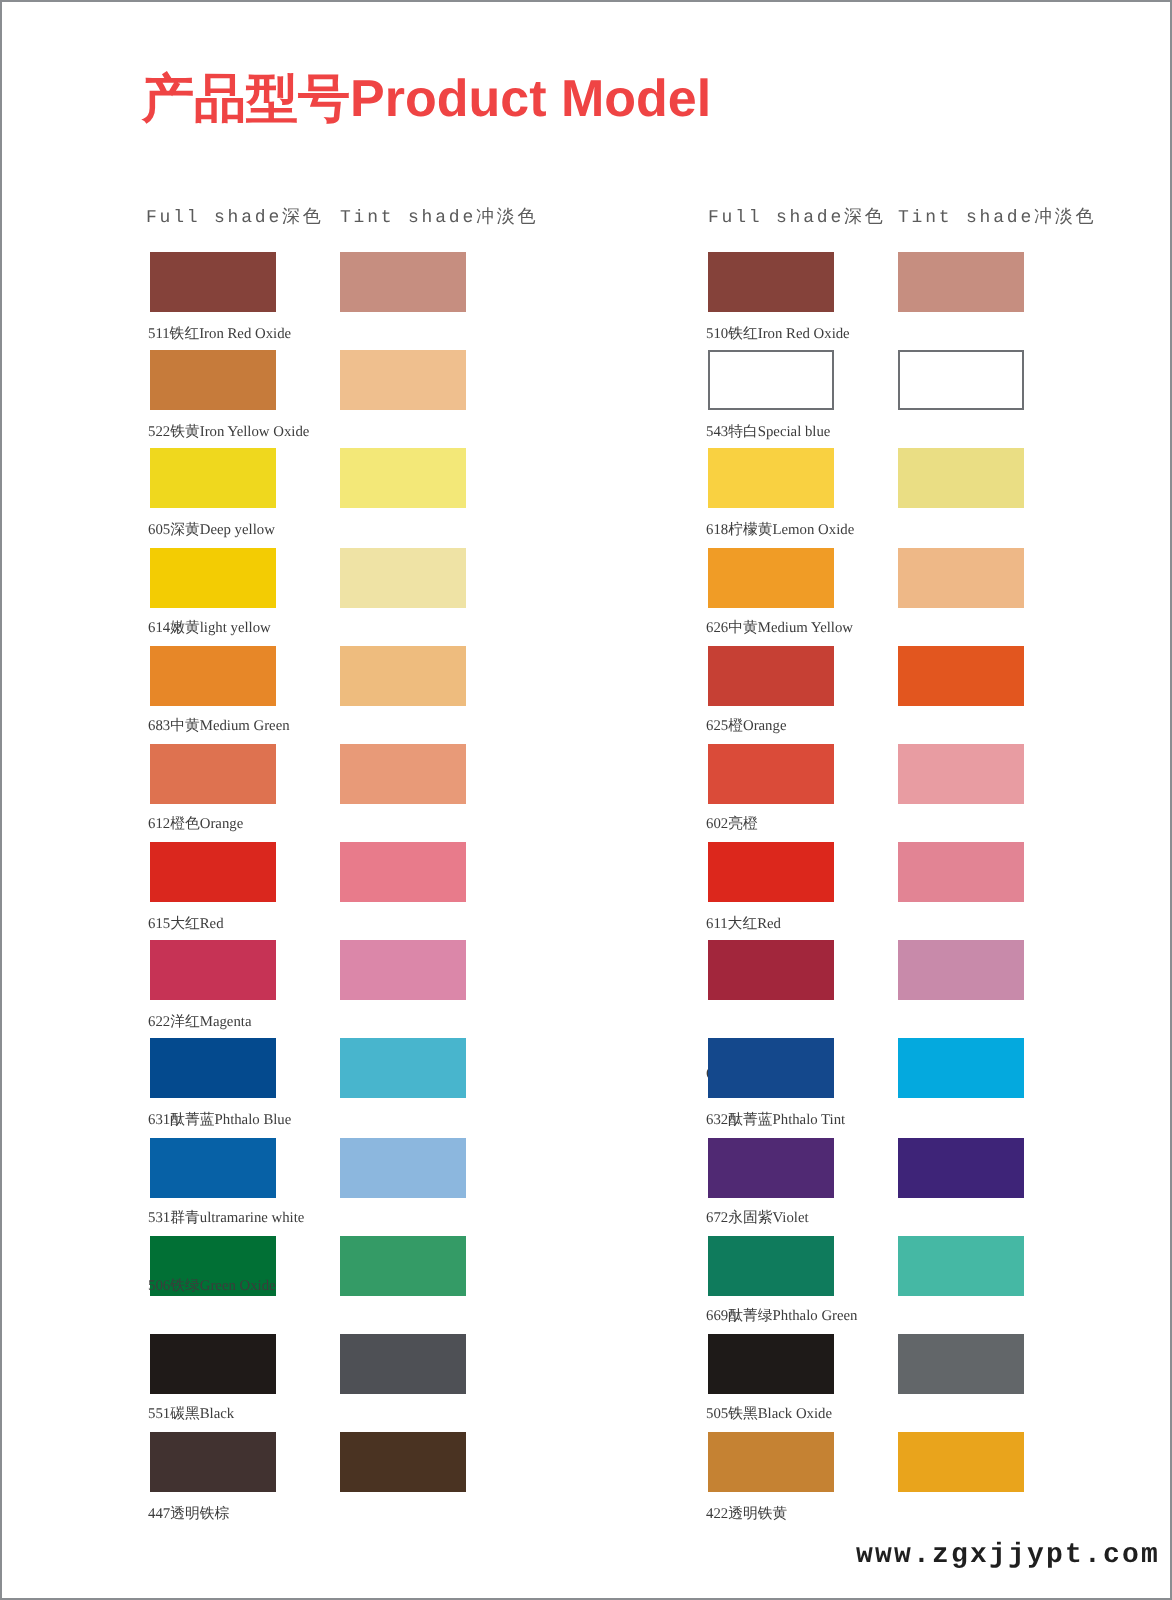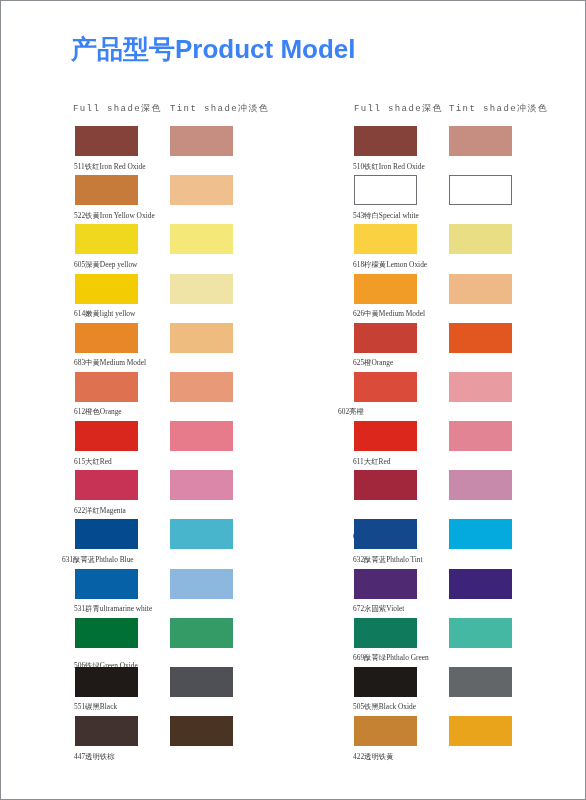--- a/index.html
+++ b/index.html
@@ -3,21 +3,21 @@
 <meta charset="utf-8">
 <title>Product Model</title>
 <style>
   html,body{margin:0;padding:0;background:#ffffff;}
   body{width:586px;height:800px;overflow:hidden;
        font-family:"Liberation Sans",sans-serif;}
   .page{position:relative;width:586px;height:800px;overflow:hidden;background:#ffffff;}
   .frame{position:absolute;left:0;top:0;width:586px;height:800px;
          border:1px solid #8a8d91;box-sizing:border-box;pointer-events:none;}
   .title{position:absolute;left:71px;top:36px;font-size:26px;font-weight:bold;
-         color:#3b82f6;white-space:nowrap;line-height:1;}
+         color:#ef4444;white-space:nowrap;line-height:1;}
   .colhdr{position:absolute;top:102px;font-size:9px;color:#5b5b5b;
           font-family:"Liberation Mono",monospace;letter-spacing:1.4px;white-space:nowrap;}
   .sw{position:absolute;width:63px;height:30px;}
   .sw.outline{border:1px solid #6d7074;box-sizing:border-box;}
   .lbl{position:absolute;font-size:7.4px;color:#3c3c3c;
        font-family:"Liberation Serif",serif;white-space:nowrap;line-height:1;}
   .site{position:absolute;left:428px;top:770px;font-family:"Liberation Mono",monospace;
         font-weight:bold;font-size:14px;color:#1f1f1f;letter-spacing:1.1px;white-space:nowrap;}
 </style>
 </head>
@@ -38,63 +38,63 @@
       <div class="sw" style="left:170px;top:175.17px;background:#efbf8e;"></div>
       <div class="lbl" style="left:74px;top:211.77px">522铁黄Iron Yellow Oxide</div>
       <div class="sw" style="left:75px;top:224.34px;background:#efd81e;"></div>
       <div class="sw" style="left:170px;top:224.34px;background:#f3e878;"></div>
       <div class="lbl" style="left:74px;top:260.94px">605深黄Deep yellow</div>
       <div class="sw" style="left:75px;top:273.51px;background:#f3cc03;"></div>
       <div class="sw" style="left:170px;top:273.51px;background:#efe3a5;"></div>
       <div class="lbl" style="left:74px;top:310.11px">614嫩黄light yellow</div>
       <div class="sw" style="left:75px;top:322.68px;background:#e78728;"></div>
       <div class="sw" style="left:170px;top:322.68px;background:#eebc7e;"></div>
-      <div class="lbl" style="left:74px;top:359.28px">683中黄Medium Model</div>
+      <div class="lbl" style="left:74px;top:359.28px">683中黄Medium Green</div>
       <div class="sw" style="left:75px;top:371.85px;background:#de7250;"></div>
       <div class="sw" style="left:170px;top:371.85px;background:#e89a78;"></div>
       <div class="lbl" style="left:74px;top:408.45px">612橙色Orange</div>
       <div class="sw" style="left:75px;top:421.02px;background:#da271e;"></div>
       <div class="sw" style="left:170px;top:421.02px;background:#e87b8b;"></div>
       <div class="lbl" style="left:74px;top:457.62px">615大红Red</div>
       <div class="sw" style="left:75px;top:470.19px;background:#c63355;"></div>
       <div class="sw" style="left:170px;top:470.19px;background:#db87a9;"></div>
       <div class="lbl" style="left:74px;top:506.79px">622洋红Magenta</div>
       <div class="sw" style="left:75px;top:519.36px;background:#044a8e;"></div>
       <div class="sw" style="left:170px;top:519.36px;background:#48b5cd;"></div>
-      <div class="lbl" style="left:62px;top:555.96px">631酞菁蓝Phthalo Blue</div>
+      <div class="lbl" style="left:74px;top:555.96px">631酞菁蓝Phthalo Blue</div>
       <div class="sw" style="left:75px;top:568.53px;background:#0761a6;"></div>
       <div class="sw" style="left:170px;top:568.53px;background:#8cb7de;"></div>
       <div class="lbl" style="left:74px;top:605.13px">531群青ultramarine white</div>
       <div class="sw" style="left:75px;top:617.70px;background:#017035;"></div>
       <div class="sw" style="left:170px;top:617.70px;background:#349b66;"></div>
-      <div class="lbl" style="left:74px;top:662px">506铁绿Green Oxide</div>
+      <div class="lbl" style="left:74px;top:639px">506铁绿Green Oxide</div>
       <div class="sw" style="left:75px;top:666.87px;background:#1f1a18;"></div>
       <div class="sw" style="left:170px;top:666.87px;background:#4e5055;"></div>
       <div class="lbl" style="left:74px;top:703.47px">551碳黑Black</div>
       <div class="sw" style="left:75px;top:716.04px;background:#413230;"></div>
       <div class="sw" style="left:170px;top:716.04px;background:#4a3322;"></div>
       <div class="lbl" style="left:74px;top:752.64px">447透明铁棕</div>
       <div class="sw" style="left:354px;top:126.00px;background:#85423a;"></div>
       <div class="sw" style="left:449px;top:126.00px;background:#c68e80;"></div>
       <div class="lbl" style="left:353px;top:162.60px">510铁红Iron Red Oxide</div>
       <div class="sw outline" style="left:354px;top:175.17px;background:#fff;"></div>
       <div class="sw outline" style="left:449px;top:175.17px;background:#fff;"></div>
-      <div class="lbl" style="left:353px;top:211.77px">543特白Special white</div>
+      <div class="lbl" style="left:353px;top:211.77px">543特白Special blue</div>
       <div class="sw" style="left:354px;top:224.34px;background:#f9d141;"></div>
       <div class="sw" style="left:449px;top:224.34px;background:#eade84;"></div>
       <div class="lbl" style="left:353px;top:260.94px">618柠檬黄Lemon Oxide</div>
       <div class="sw" style="left:354px;top:273.51px;background:#f09c26;"></div>
       <div class="sw" style="left:449px;top:273.51px;background:#eeb887;"></div>
-      <div class="lbl" style="left:353px;top:310.11px">626中黄Medium Model</div>
+      <div class="lbl" style="left:353px;top:310.11px">626中黄Medium Yellow</div>
       <div class="sw" style="left:354px;top:322.68px;background:#c64034;"></div>
       <div class="sw" style="left:449px;top:322.68px;background:#e2561f;"></div>
       <div class="lbl" style="left:353px;top:359.28px">625橙Orange</div>
       <div class="sw" style="left:354px;top:371.85px;background:#da4b39;"></div>
       <div class="sw" style="left:449px;top:371.85px;background:#e89ca2;"></div>
-      <div class="lbl" style="left:338px;top:408.45px">602亮橙</div>
+      <div class="lbl" style="left:353px;top:408.45px">602亮橙</div>
       <div class="sw" style="left:354px;top:421.02px;background:#dc271c;"></div>
       <div class="sw" style="left:449px;top:421.02px;background:#e28494;"></div>
       <div class="lbl" style="left:353px;top:457.62px">611大红Red</div>
       <div class="sw" style="left:354px;top:470.19px;background:#a2263c;"></div>
       <div class="sw" style="left:449px;top:470.19px;background:#c88aaa;"></div>
       <div class="lbl" style="left:353px;top:533px">619紫色Violte</div>
       <div class="sw" style="left:354px;top:519.36px;background:#14488c;"></div>
       <div class="sw" style="left:449px;top:519.36px;background:#04a9de;"></div>
       <div class="lbl" style="left:353px;top:555.96px">632酞菁蓝Phthalo Tint</div>
       <div class="sw" style="left:354px;top:568.53px;background:#502973;"></div>
@@ -103,14 +103,15 @@
       <div class="sw" style="left:354px;top:617.70px;background:#0f7b5c;"></div>
       <div class="sw" style="left:449px;top:617.70px;background:#45b8a4;"></div>
       <div class="lbl" style="left:353px;top:654.30px">669酞菁绿Phthalo Green</div>
       <div class="sw" style="left:354px;top:666.87px;background:#1e1a18;"></div>
       <div class="sw" style="left:449px;top:666.87px;background:#626669;"></div>
       <div class="lbl" style="left:353px;top:703.47px">505铁黑Black Oxide</div>
       <div class="sw" style="left:354px;top:716.04px;background:#c58233;"></div>
       <div class="sw" style="left:449px;top:716.04px;background:#e9a41c;"></div>
       <div class="lbl" style="left:353px;top:752.64px">422透明铁黄</div>
     </div>
+  <div class="site">www.zgxjjypt.com</div>
   <div class="frame"></div>
 </div>
 
 </body></html>

